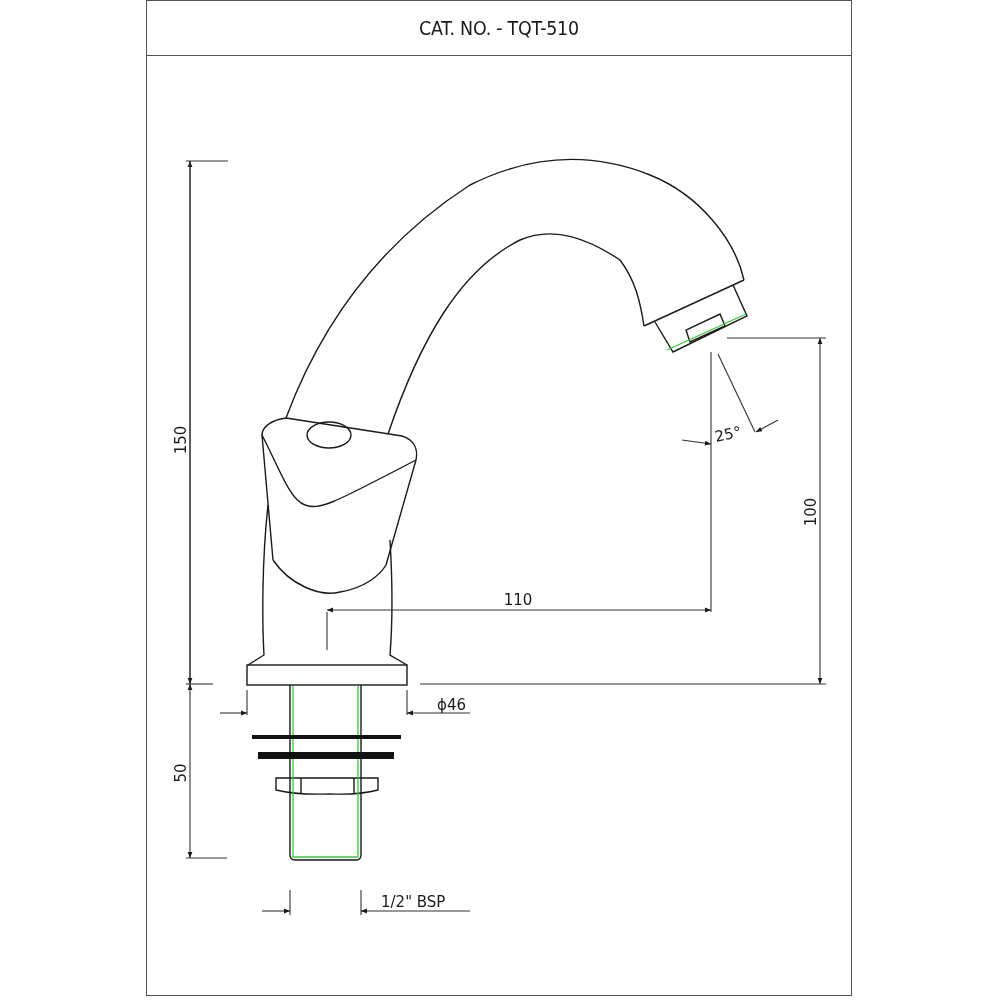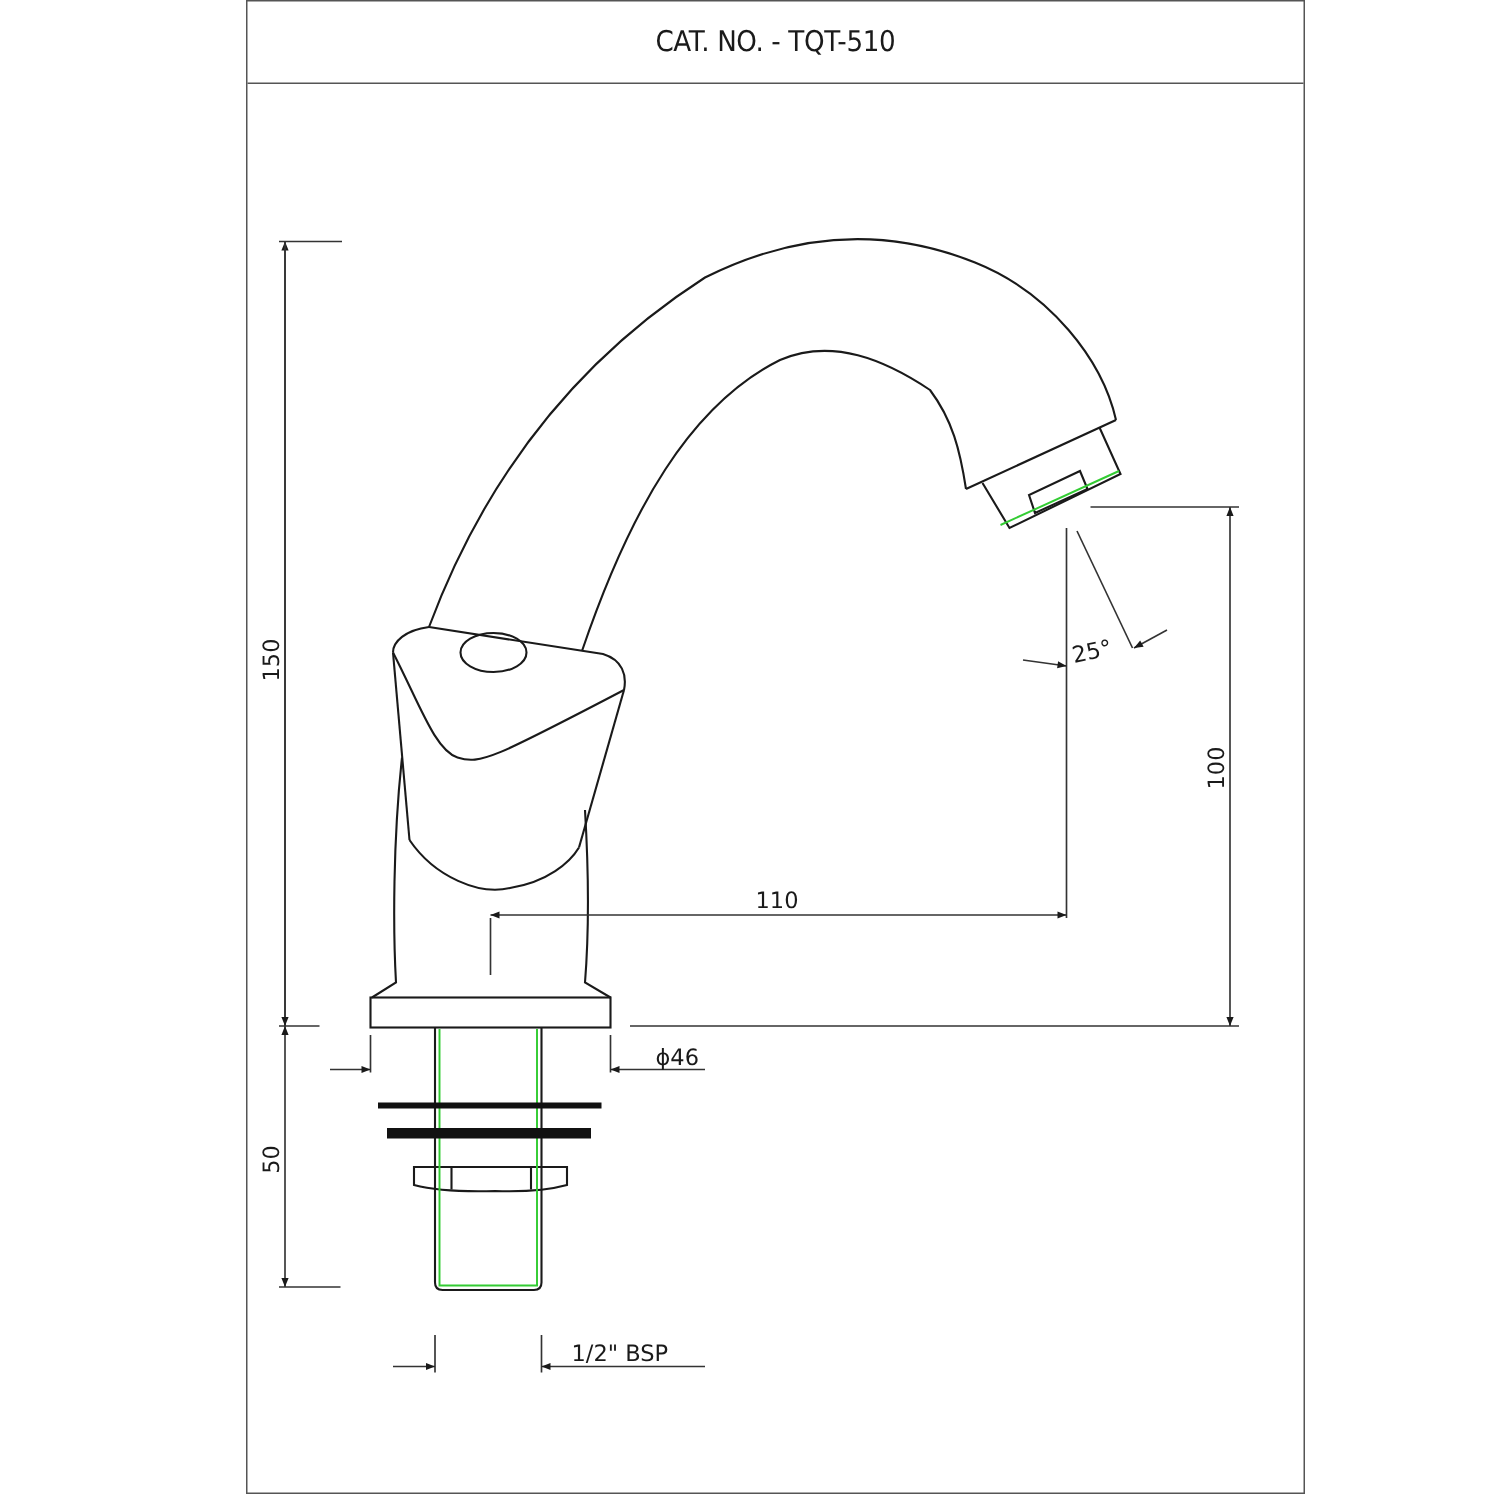--- a/index.html
+++ b/index.html
@@ -1,18 +1,18 @@
 <!DOCTYPE html>
 <html><head>
   <meta charset="utf-8">
   <style>
     html, body { margin: 0; padding: 0; background: #ffffff; }
     body { width: 1000px; height: 1000px; position: relative; overflow: hidden; }
     .sheet {
-      position: absolute; left: 164px; top: 0; width: 706px; height: 996px;
+      position: absolute; left: 146px; top: 0; width: 706px; height: 996px;
       border: 1.5px solid #555555; box-sizing: border-box;
     }
     .title-bar {
       position: absolute; left: 0; top: 0; width: 100%; height: 55px;
       border-bottom: 1.5px solid #555555; box-sizing: border-box;
       display: flex; align-items: center; justify-content: center;
     }
     .title-text {
       font-family: "DejaVu Sans", sans-serif; font-size: 19px; color: #1a1a1a;
       letter-spacing: -0.3px; transform: scaleX(0.92);

